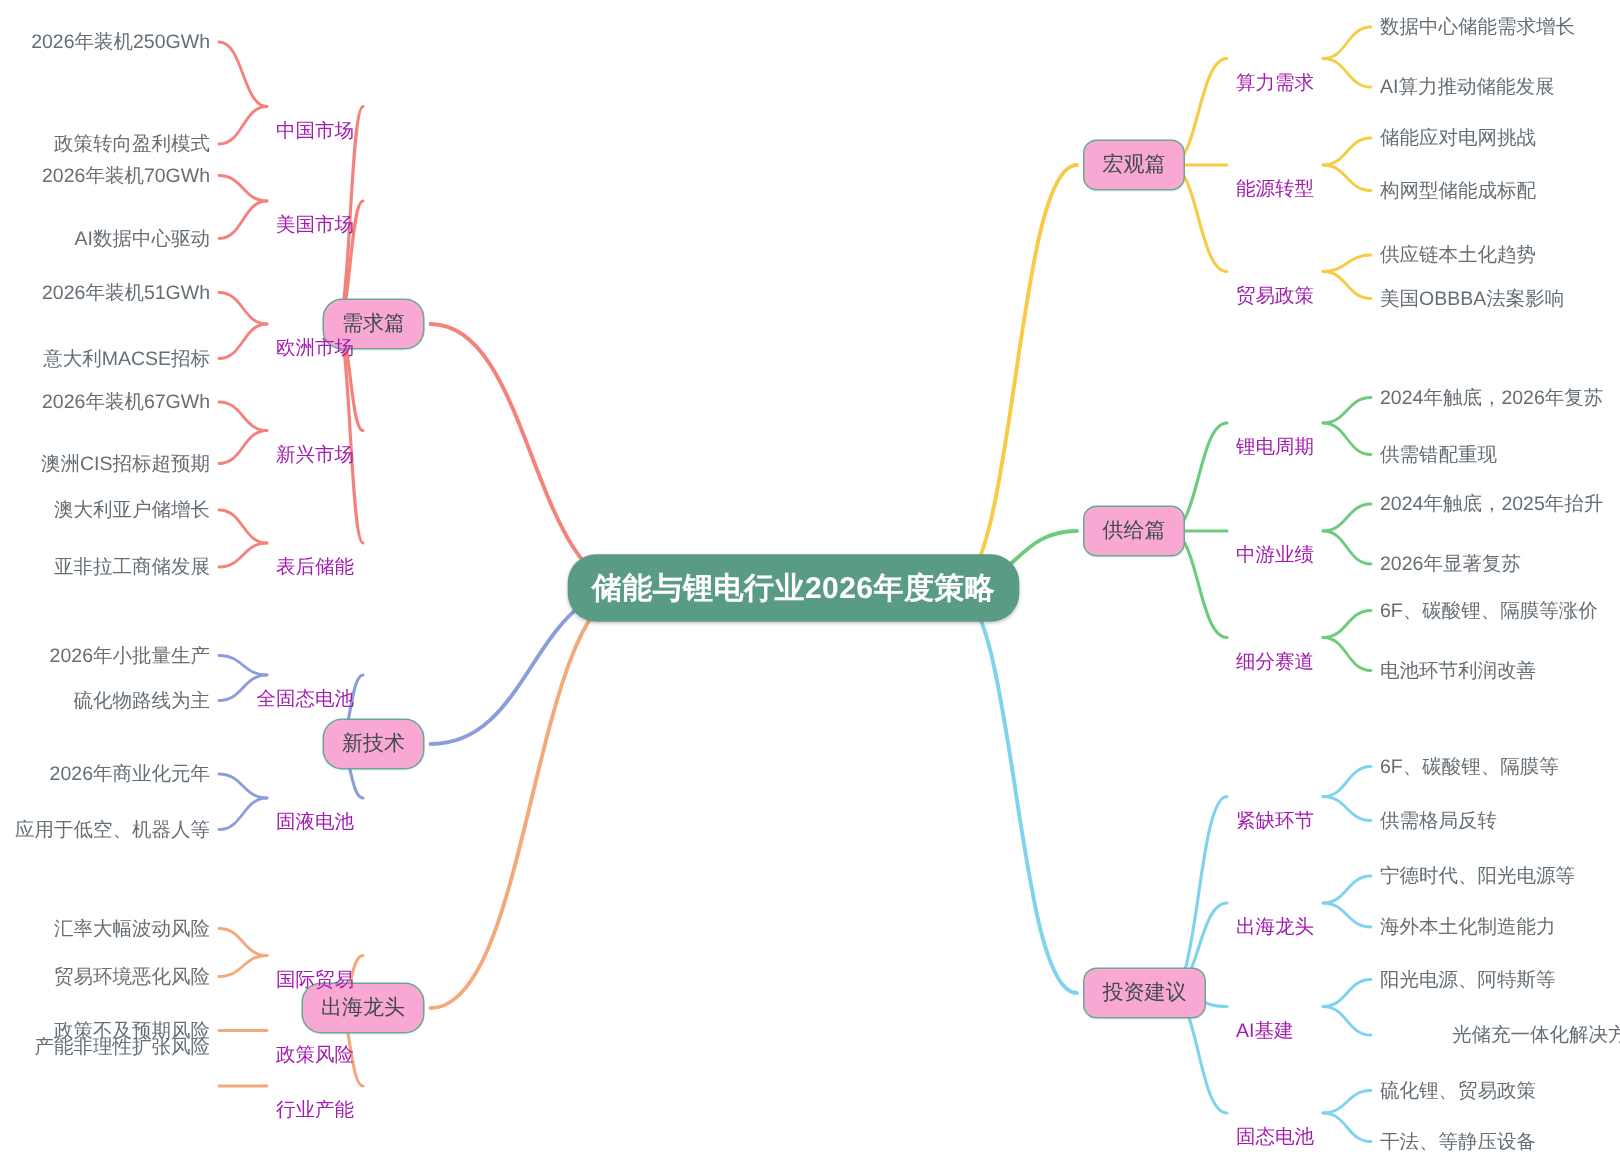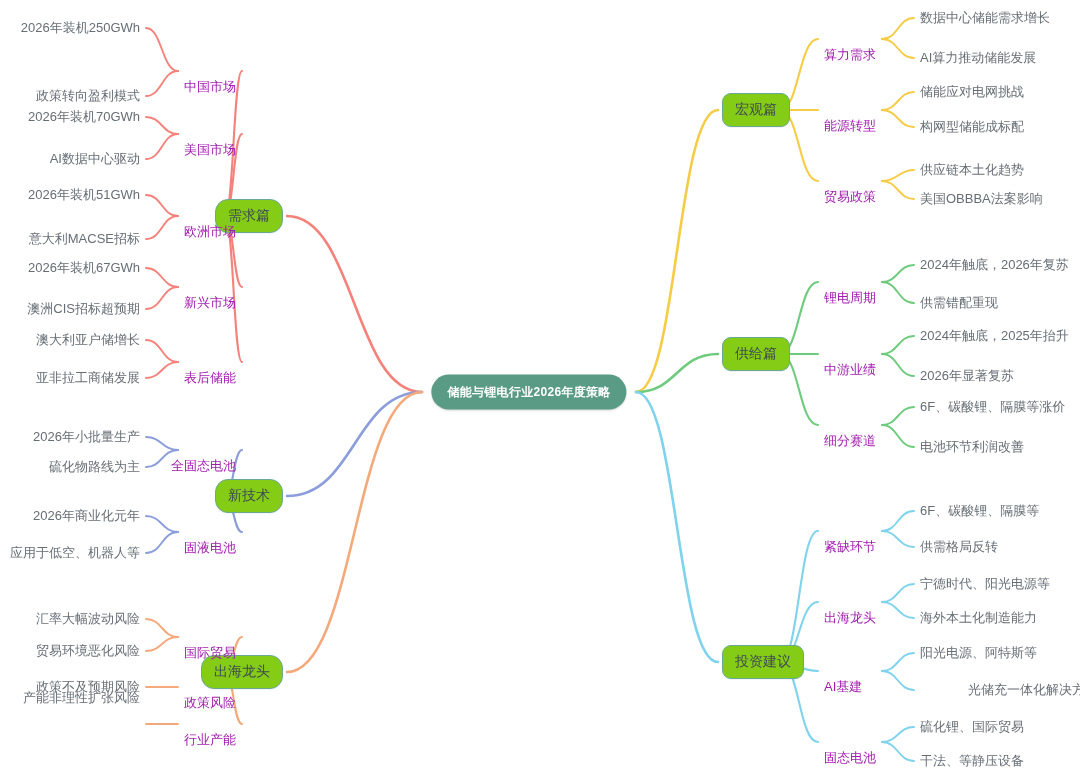--- a/index.html
+++ b/index.html
@@ -12,30 +12,30 @@
   }
   #mindmap{position:absolute;inset:0;width:1080px;height:783px;}
   svg.edges{position:absolute;left:0;top:0;width:1080px;height:783px;pointer-events:none;}
   .node{position:absolute;transform:translateY(-50%);white-space:nowrap;}
 
   
   .root{
     transform:translate(-50%,-50%);
     background:#5a9b85;
     color:#ffffff;
-    font-size:12px;
+    font-size:20px;
     font-weight:bold;
     padding:9px 16px;
     border-radius:19px;
     letter-spacing:.3px;
     box-shadow:0 1px 2px rgba(0,0,0,.18);
   }
   
   .branch{
-    background:#84cc16;
+    background:#f9a8d4;
     border:1.4px solid #69a894;
     color:#3f4a52;
     font-size:14px;
     padding:7px 12px;
     border-radius:9px;
     box-shadow:0 1px 1px rgba(0,0,0,.05);
   }
   .branch.left{transform:translate(-100%,-50%);border-radius:13px;}
   .branch.right{transform:translate(0,-50%);}
   
@@ -174,16 +174,16 @@
       <div class="node mid right" style="left: 824px; top: 531px;">紧缺环节</div>
       <div class="node leaf right" style="left: 920px; top: 511px; text-align: right;">6F、碳酸锂、隔膜等</div>
       <div class="node leaf right" style="left: 920px; top: 547px;">供需格局反转</div>
       <div class="node mid right" style="left: 824px; top: 602px;">出海龙头</div>
       <div class="node leaf right" style="left: 920px; top: 584px;">宁德时代、阳光电源等</div>
       <div class="node leaf right" style="left: 920px; top: 618px;">海外本土化制造能力</div>
       <div class="node mid right" style="left: 824px; top: 671px;">AI基建</div>
       <div class="node leaf right" style="left: 920px; top: 653px;">阳光电源、阿特斯等</div>
       <div class="node leaf right" style="left: 920px; top: 690px; margin-left: 48px;">光储充一体化解决方案</div>
       <div class="node mid right" style="left: 824px; top: 742px;">固态电池</div>
-      <div class="node leaf right" style="left: 920px; top: 727px;">硫化锂、国际贸易</div>
+      <div class="node leaf right" style="left: 920px; top: 727px;">硫化锂、贸易政策</div>
       <div class="node leaf right" style="left: 920px; top: 761px;">干法、等静压设备</div>
     </div>
 </div>
 
 </body></html>

